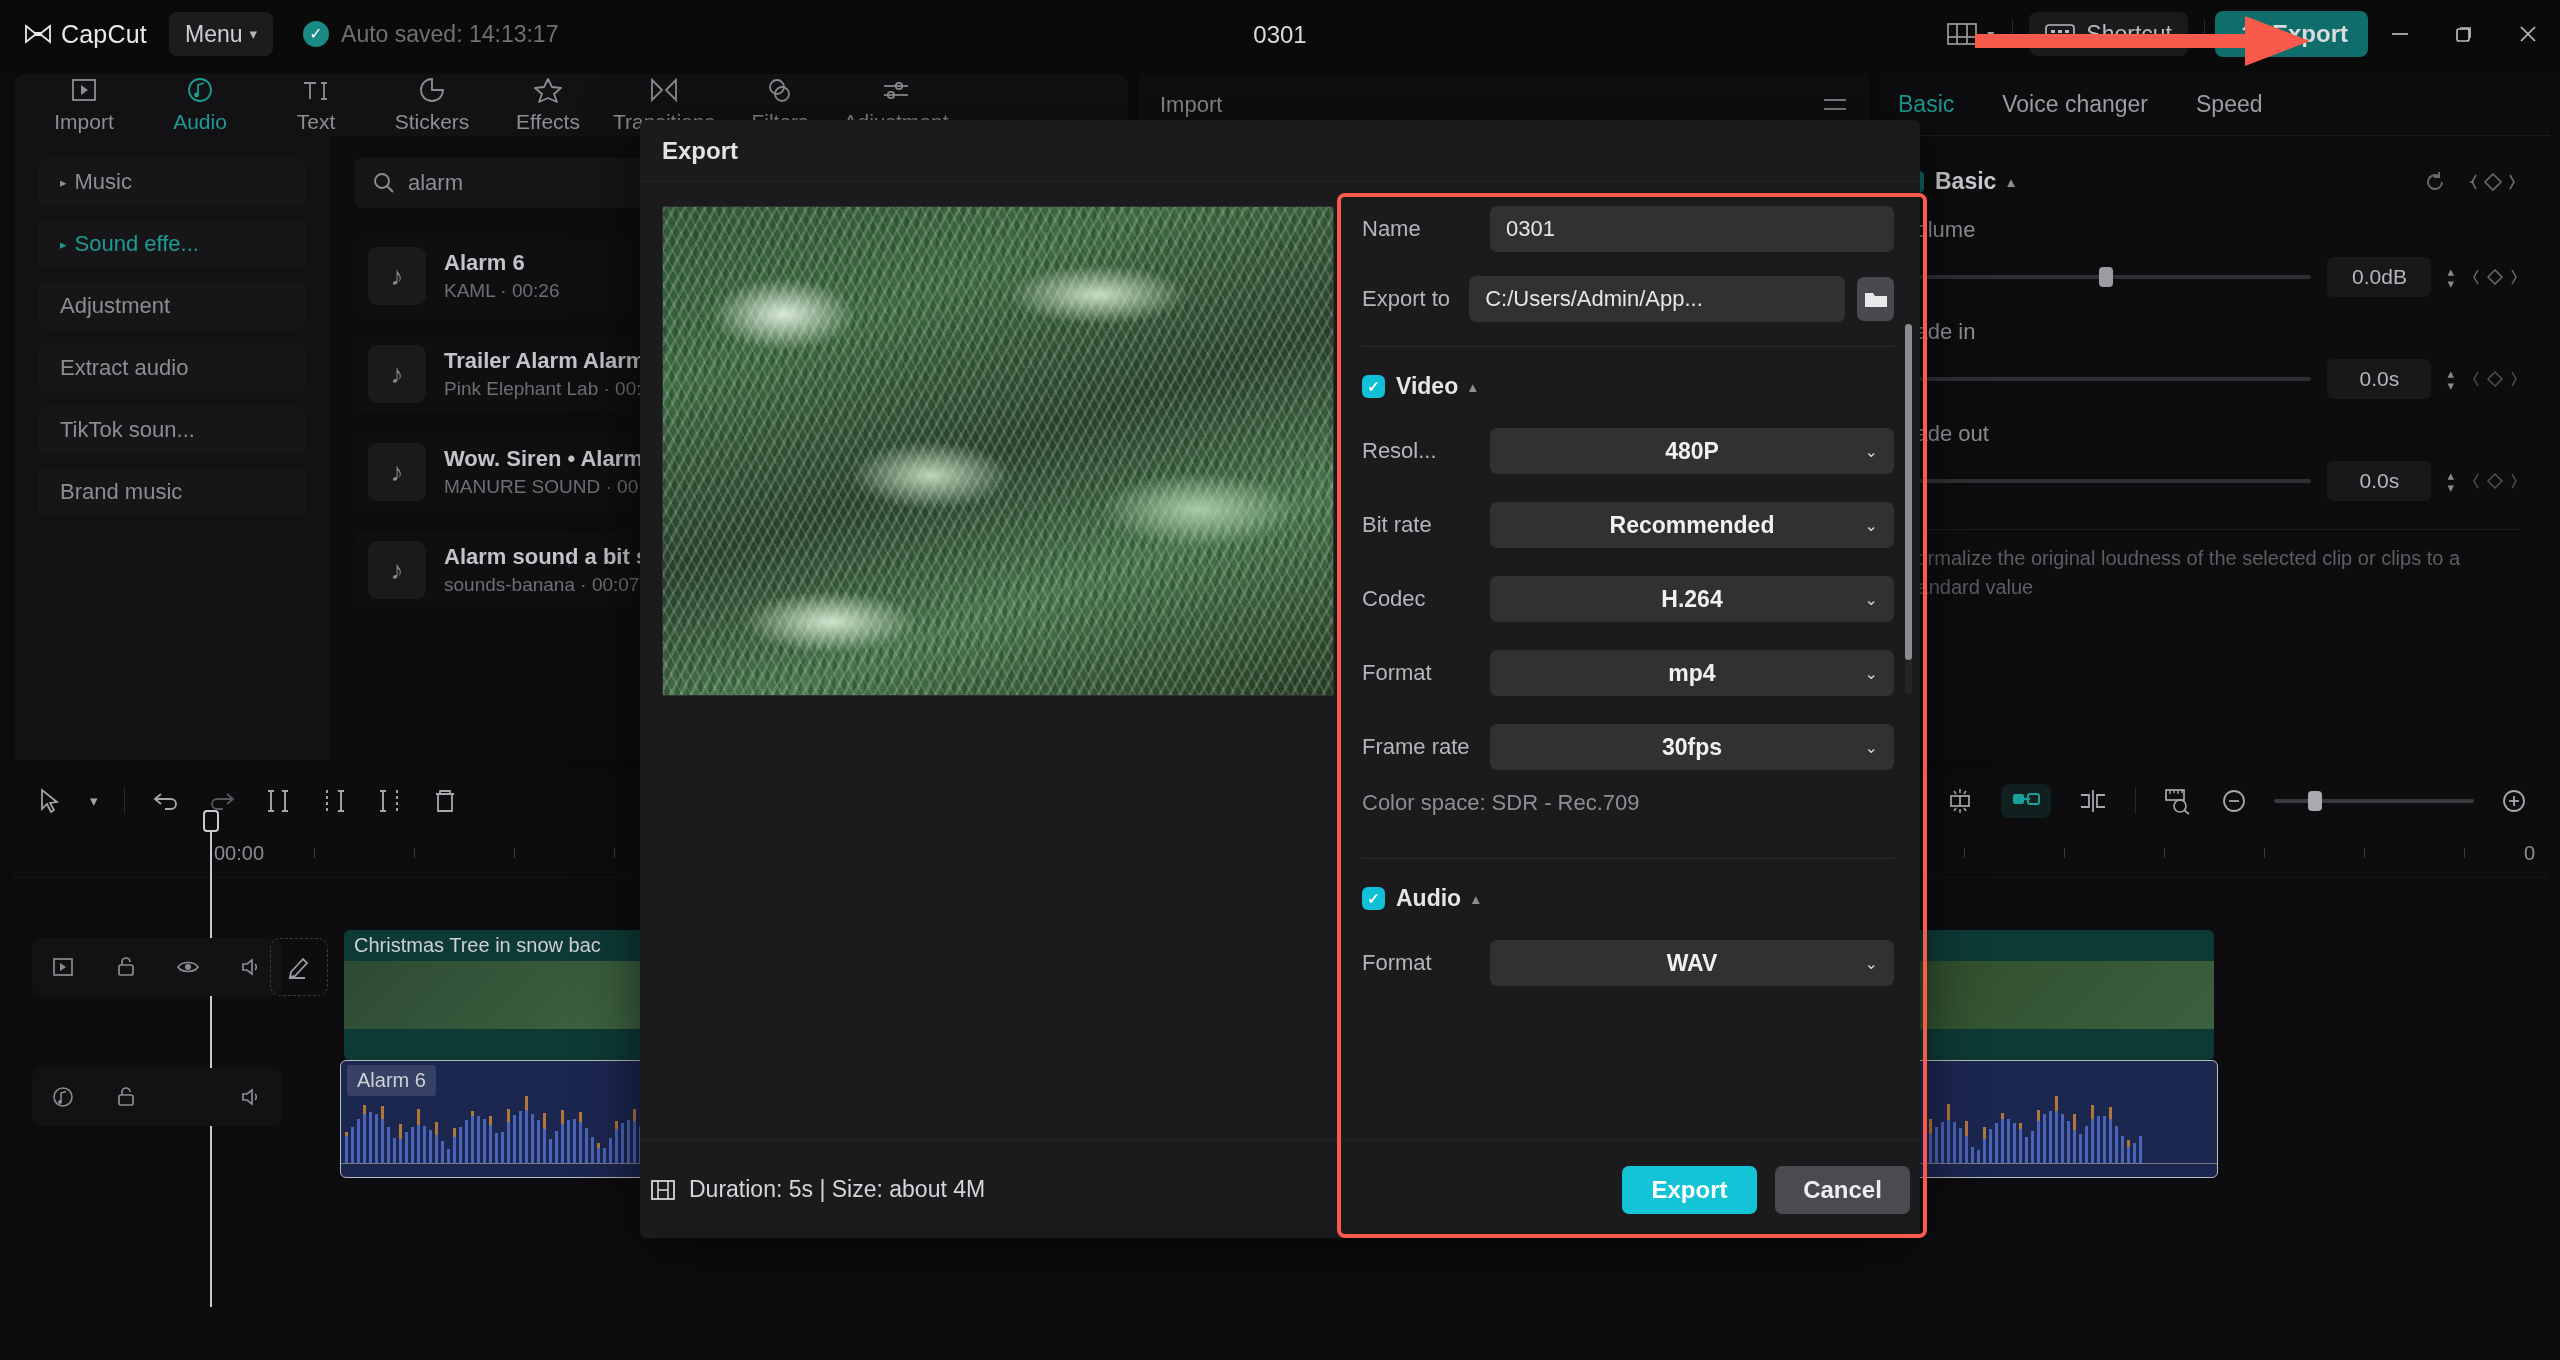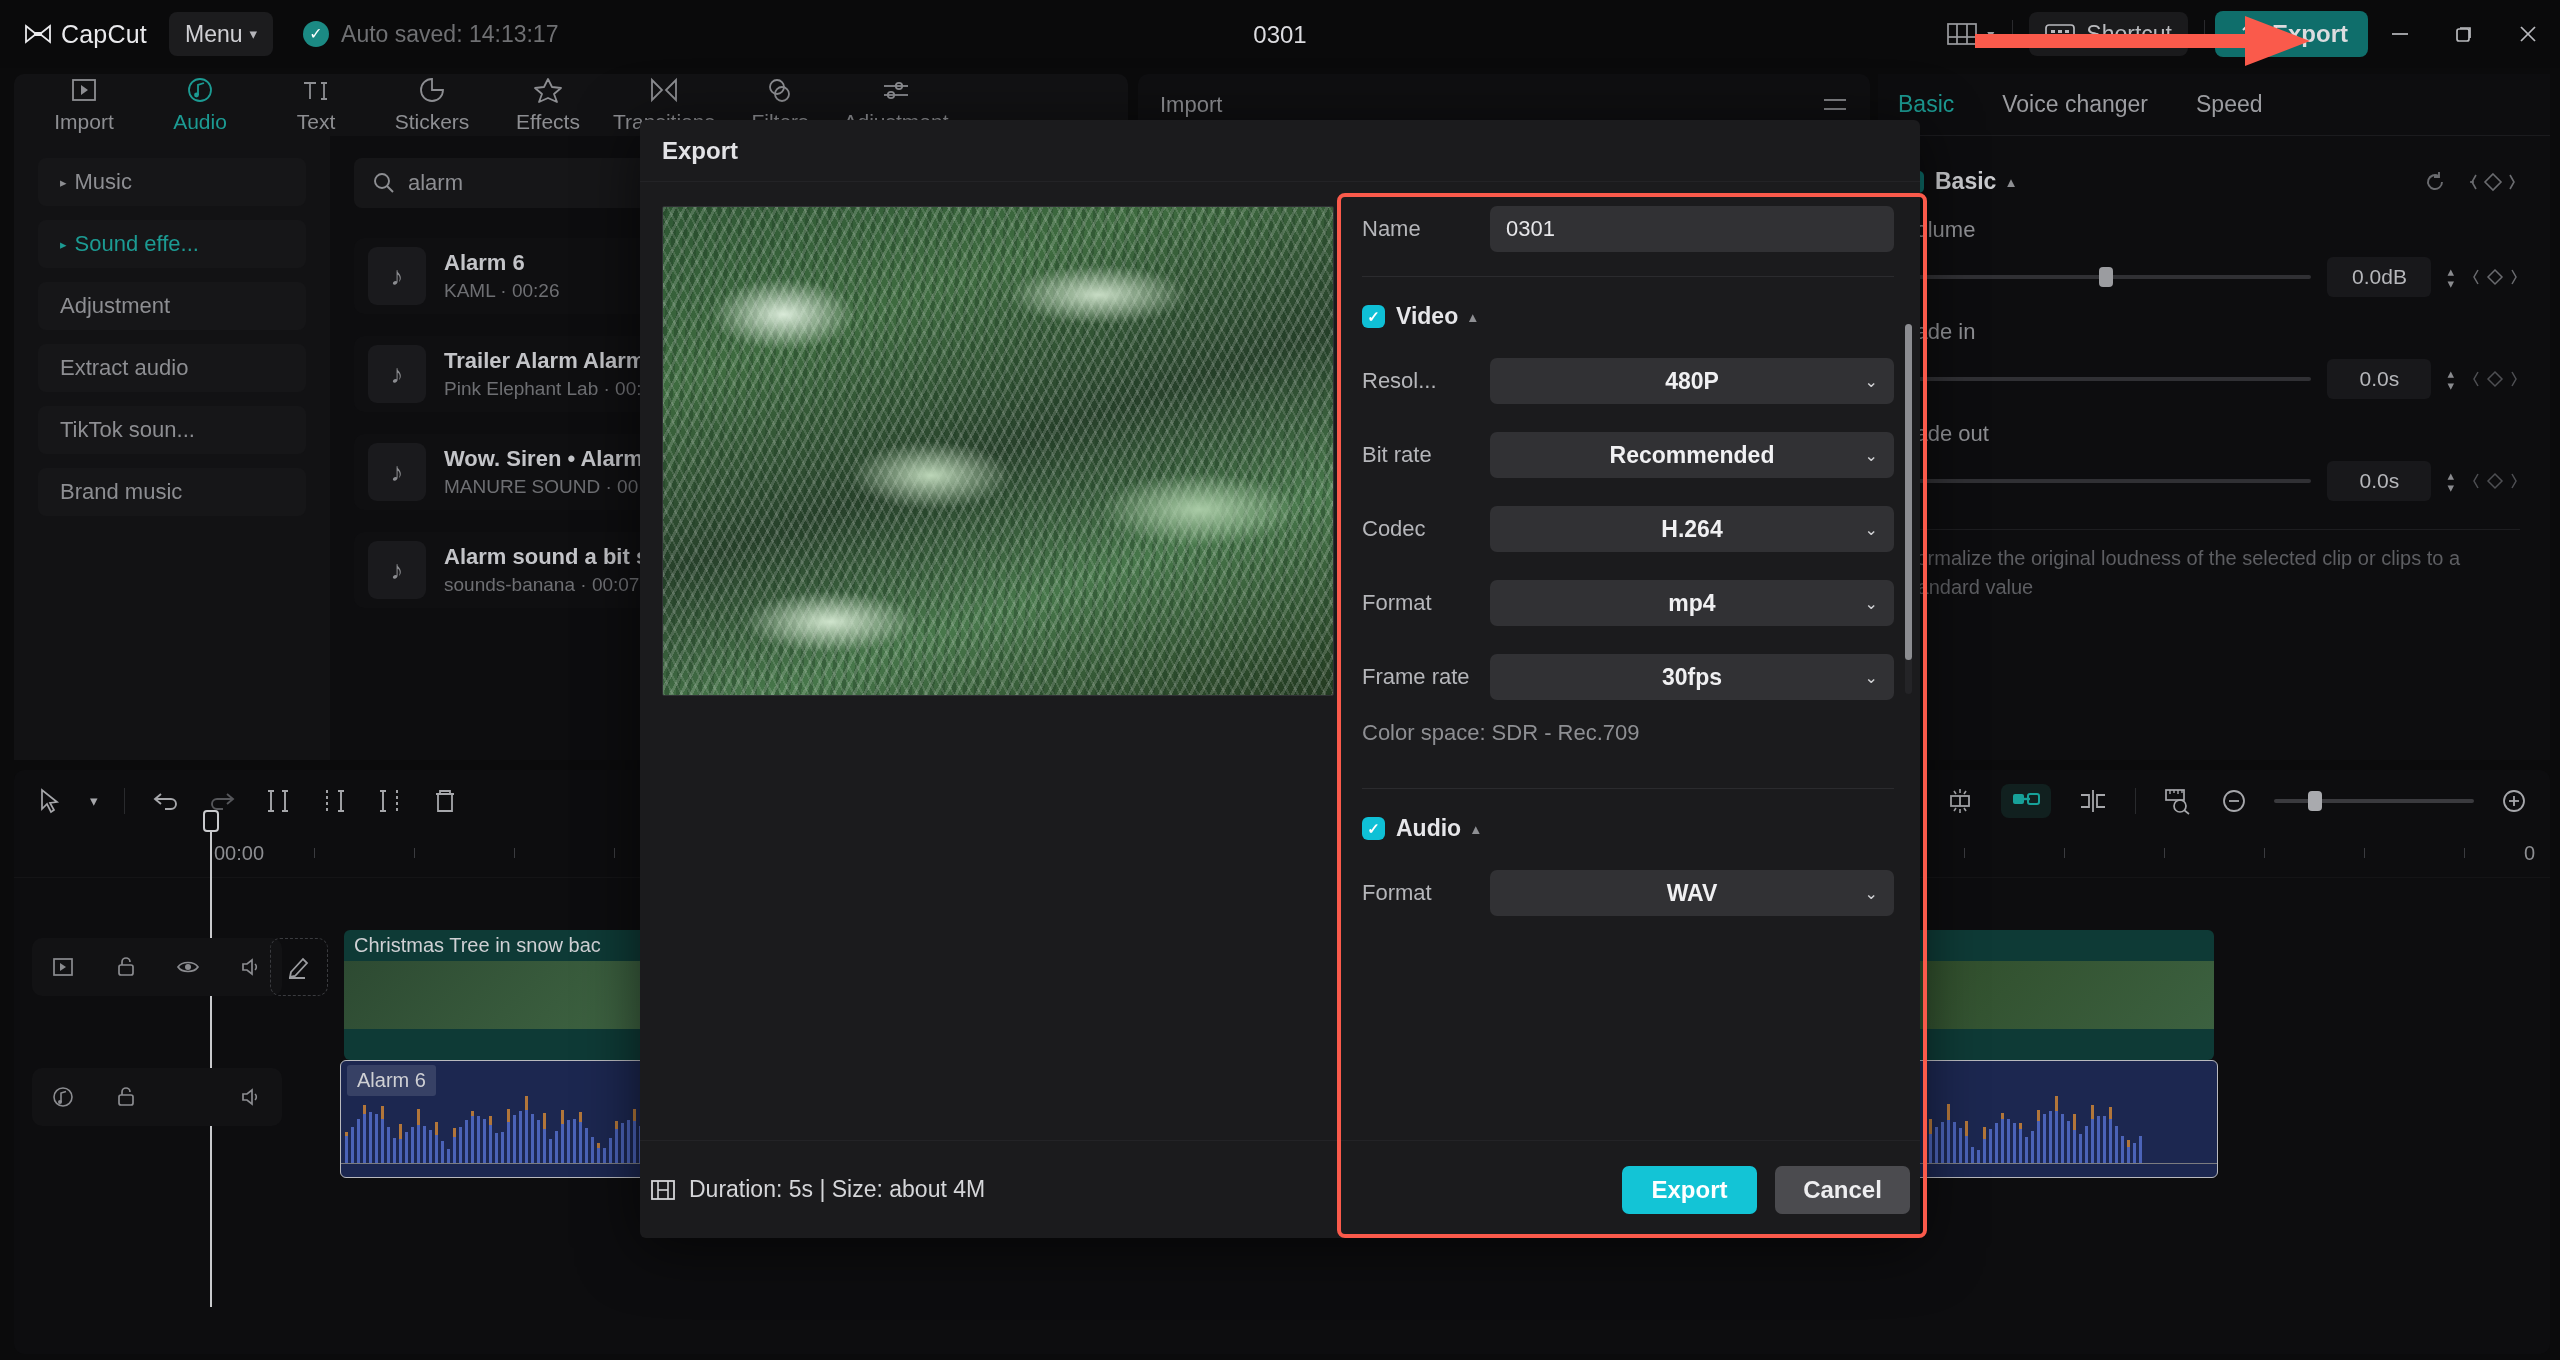--- a/index.html
+++ b/index.html
@@ -1052,20 +1052,29 @@
   <div class="dlg">
     <div class="dlg-head">Export</div>
     <div class="dlg-body">
       <div class="preview"></div>
 
       <div class="settings">
         <div class="set-row">
           <span class="set-label">Name</span>
           <span class="set-input">0301</span>
         </div>
+        <div class="set-row">
+          <span class="set-label">Export to</span>
+          <span class="set-input" style="flex:0 0 376px">C:/Users/Admin/App...</span>
+          <span class="folder-btn">
+            <svg width="26" height="22" viewBox="0 0 26 22">
+                <path d="M2 5 L10 5 L12 8 L24 8 L24 19 L2 19 Z" fill="#e9e9ec"></path>
+              </svg>
+          </span>
+        </div>
 
         <div class="dlg-div"></div>
 
         <div class="grp-head">
           <span class="cb-blue">✓</span>
           <span>Video</span>
           <span class="caret-up">▴</span>
         </div>
 
         <div class="set-row" style="margin-bottom:28px">

